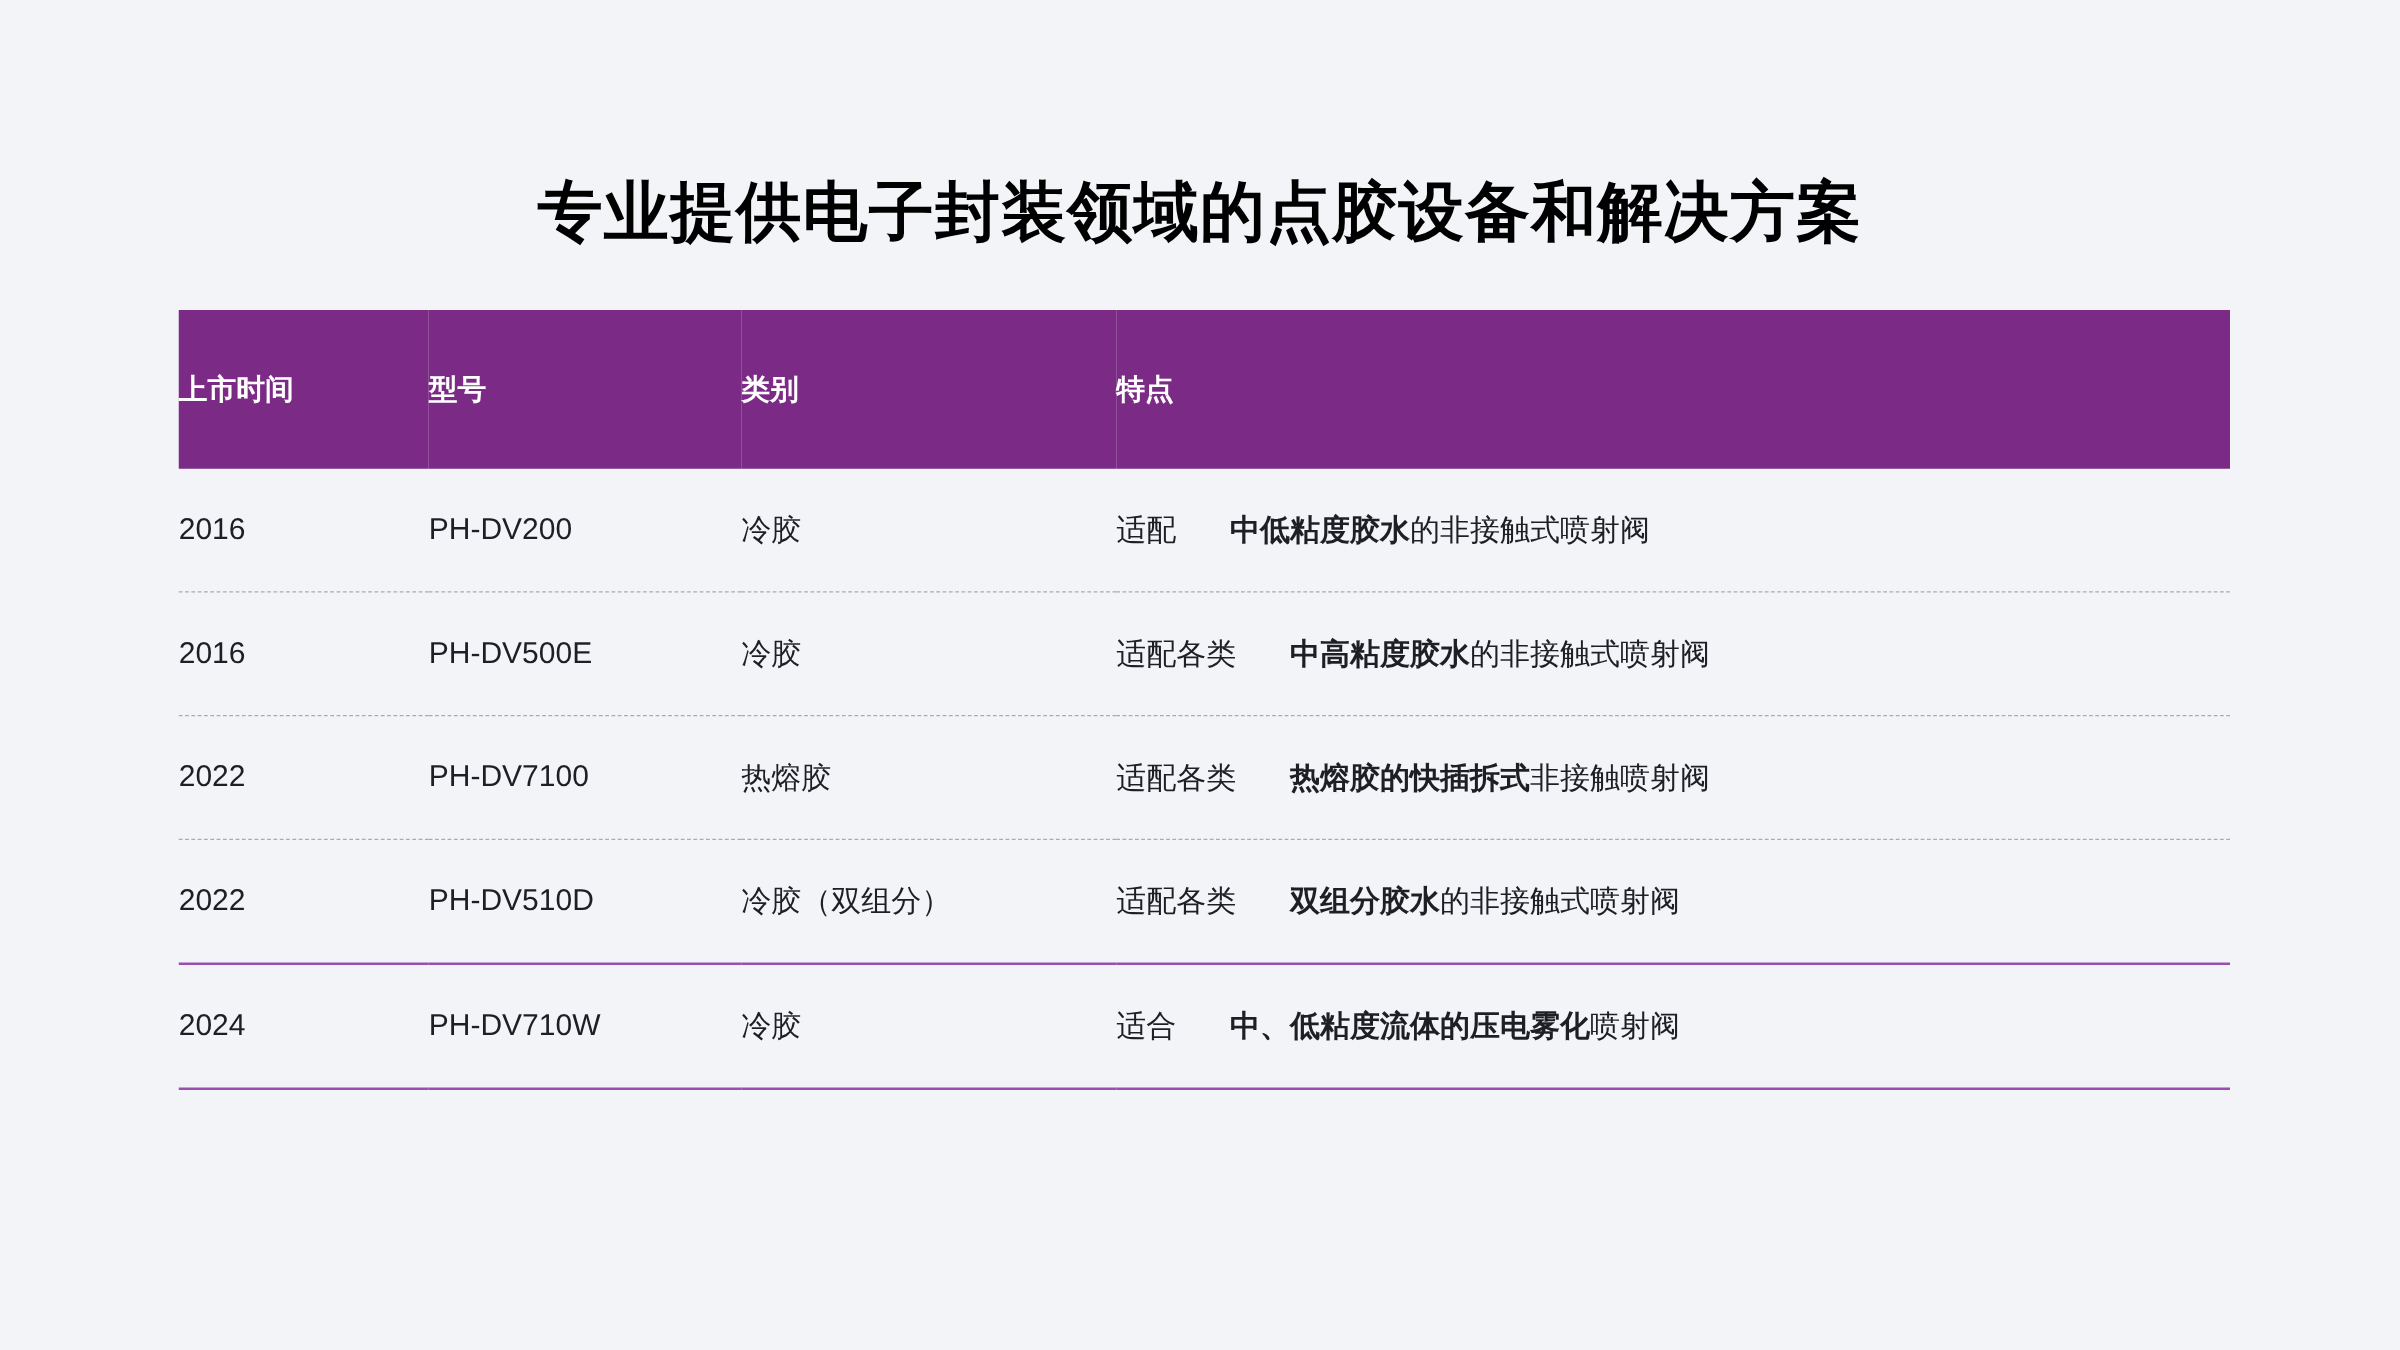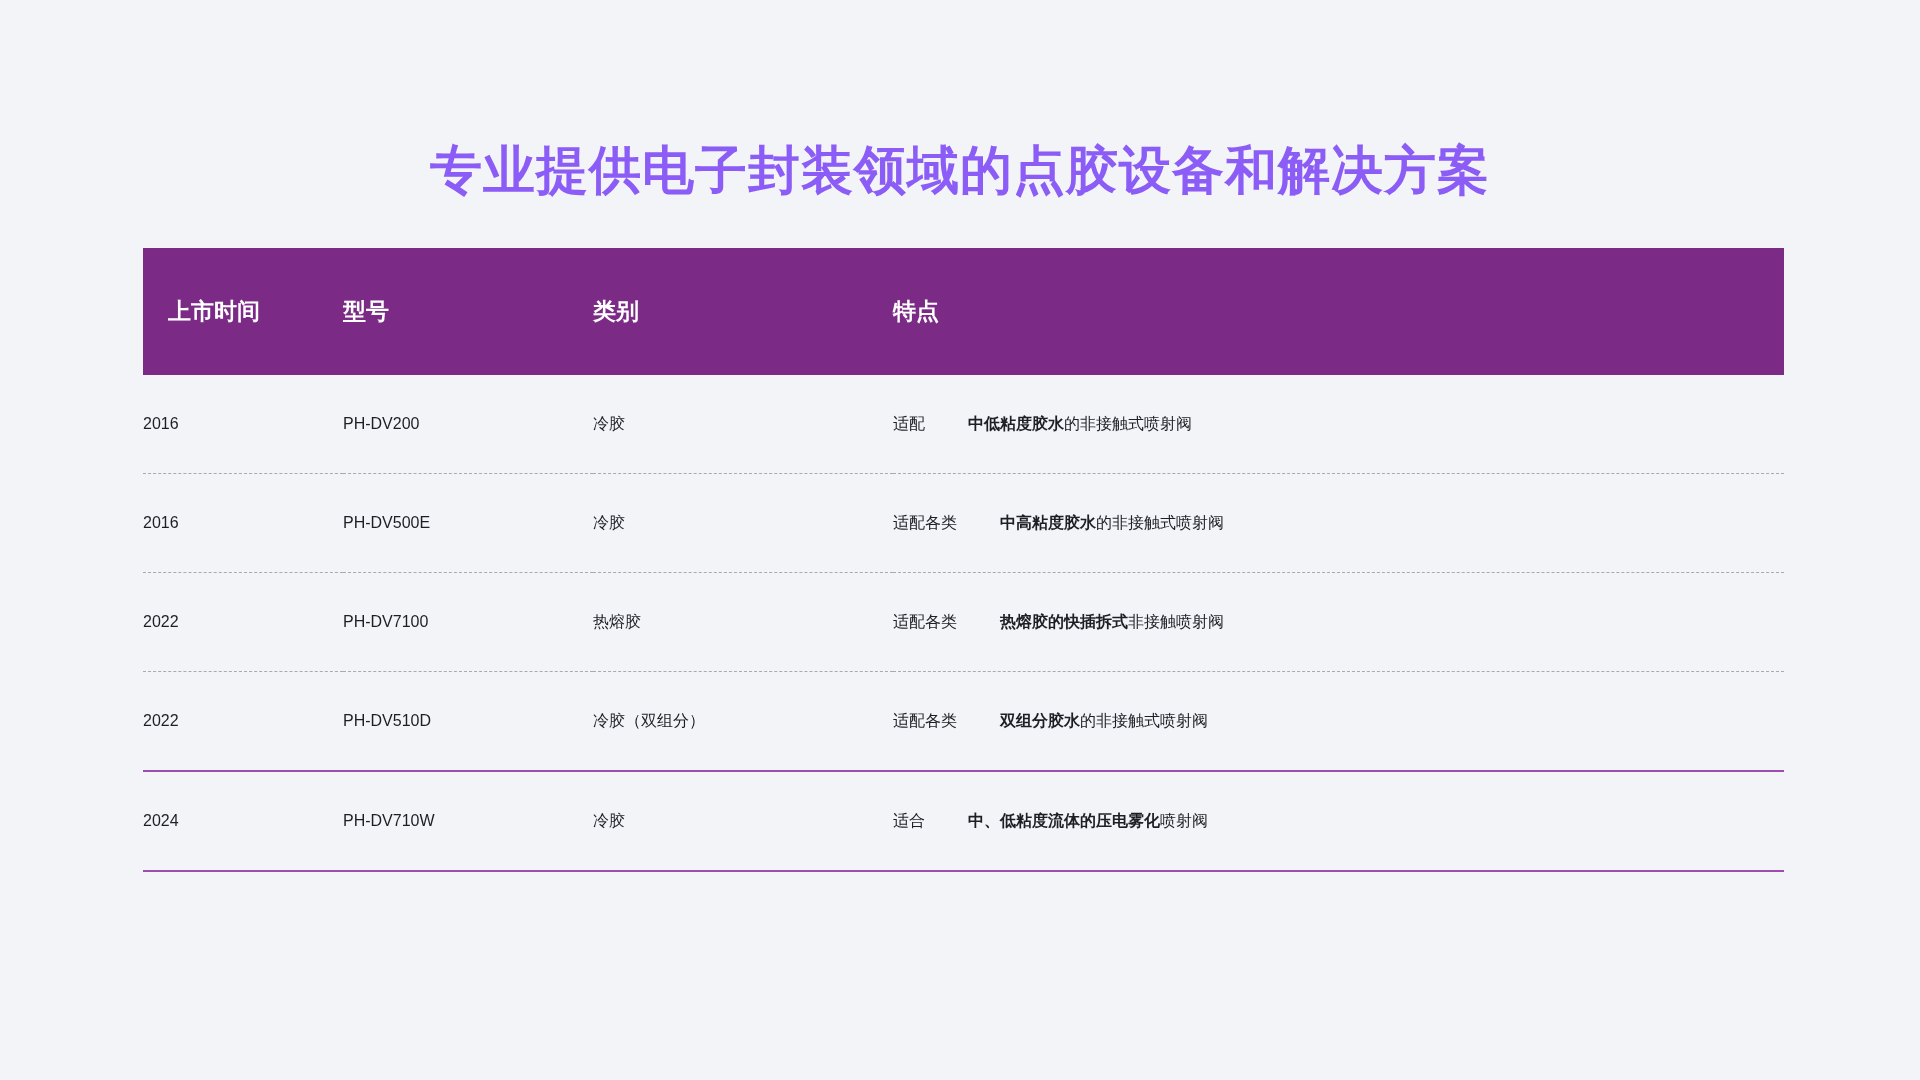--- a/index.html
+++ b/index.html
@@ -19,21 +19,21 @@
     overflow: hidden;
   }
   .title {
     position: absolute;
     top: 104px;
     left: 0;
     width: 1920px;
     text-align: center;
     font-size: 52px;
     font-weight: bold;
-    color: #8b5cf6;
+    color: #000000;
     letter-spacing: 1px;
     line-height: 1.2;
   }
   .table-wrap {
     position: absolute;
     left: 143px;
     top: 248px;
     width: 1641px;
   }
   table.spec {
@@ -44,23 +44,23 @@
   table.spec thead th {
     background: #7b2a85;
     color: #ffffff;
     font-size: 23px;
     font-weight: bold;
     text-align: left;
     height: 127px;
     vertical-align: middle;
     padding: 0;
   }
-  table.spec thead th.c0 { padding-left: 25px; }
+  table.spec thead th.c0 { }
   table.spec tbody td {
-    font-size: 16px;
+    font-size: 24px;
     color: #1d1f24;
     height: 98px;
     vertical-align: middle;
     padding: 0;
     border-bottom: 1px dashed #a8aab0;
     background: transparent;
   }
   table.spec tbody tr:last-child td {
     border-bottom: 2px solid #9a4fb0;
     margin-left: 12px;

